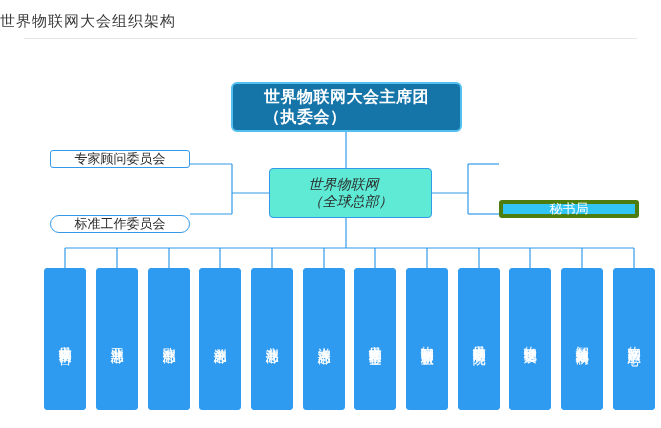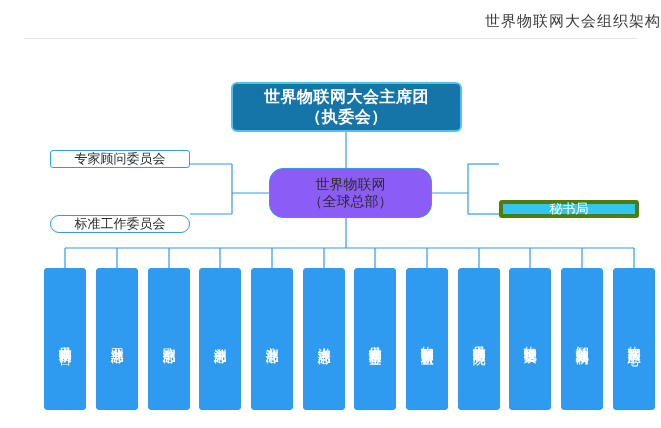--- a/index.html
+++ b/index.html
@@ -18,21 +18,21 @@
     position: relative;
     width: 661px;
     height: 428px;
   }
   
   .header-title {
     position: absolute;
     top: 12px;
     left: 0;
     width: 661px;
-    text-align: right;
+    text-align: left;
     font-size: 15px;
     color: #3b3b3b;
     letter-spacing: 1px;
   }
   .header-rule {
     position: absolute;
     top: 38px;
     left: 24px;
     width: 613px;
     height: 1px;
@@ -46,46 +46,46 @@
     width: 661px;
     height: 428px;
   }
   
   .box {
     position: absolute;
     box-sizing: border-box;
     display: flex;
     align-items: center;
     justify-content: center;
-    text-align: center;
     line-height: 1.25;
   }
   .box-chair {
     left: 231px;
     top: 82px;
     width: 231px;
     height: 50px;
     background: #1575a8;
     border: 2px solid #53c0f0;
     border-radius: 6px;
     color: #ffffff;
     font-size: 16px;
     font-weight: bold;
     letter-spacing: 0.5px;
   }
   .box-hq {
     left: 269px;
     top: 168px;
     width: 163px;
     height: 50px;
-    background: #8b5cf6;
+    background: #5eead4;
     border: 1px solid #3399e8;
-    border-radius: 14px;
+    border-radius: 4px;
     color: #2b2b2b;
     font-size: 14px;
+    font-style: italic;
   }
   .box-side {
     width: 140px;
     height: 18px;
     background: #ffffff;
     border: 1px solid #3399e8;
     border-radius: 3px;
     color: #2b2b2b;
     font-size: 13px;
   }

